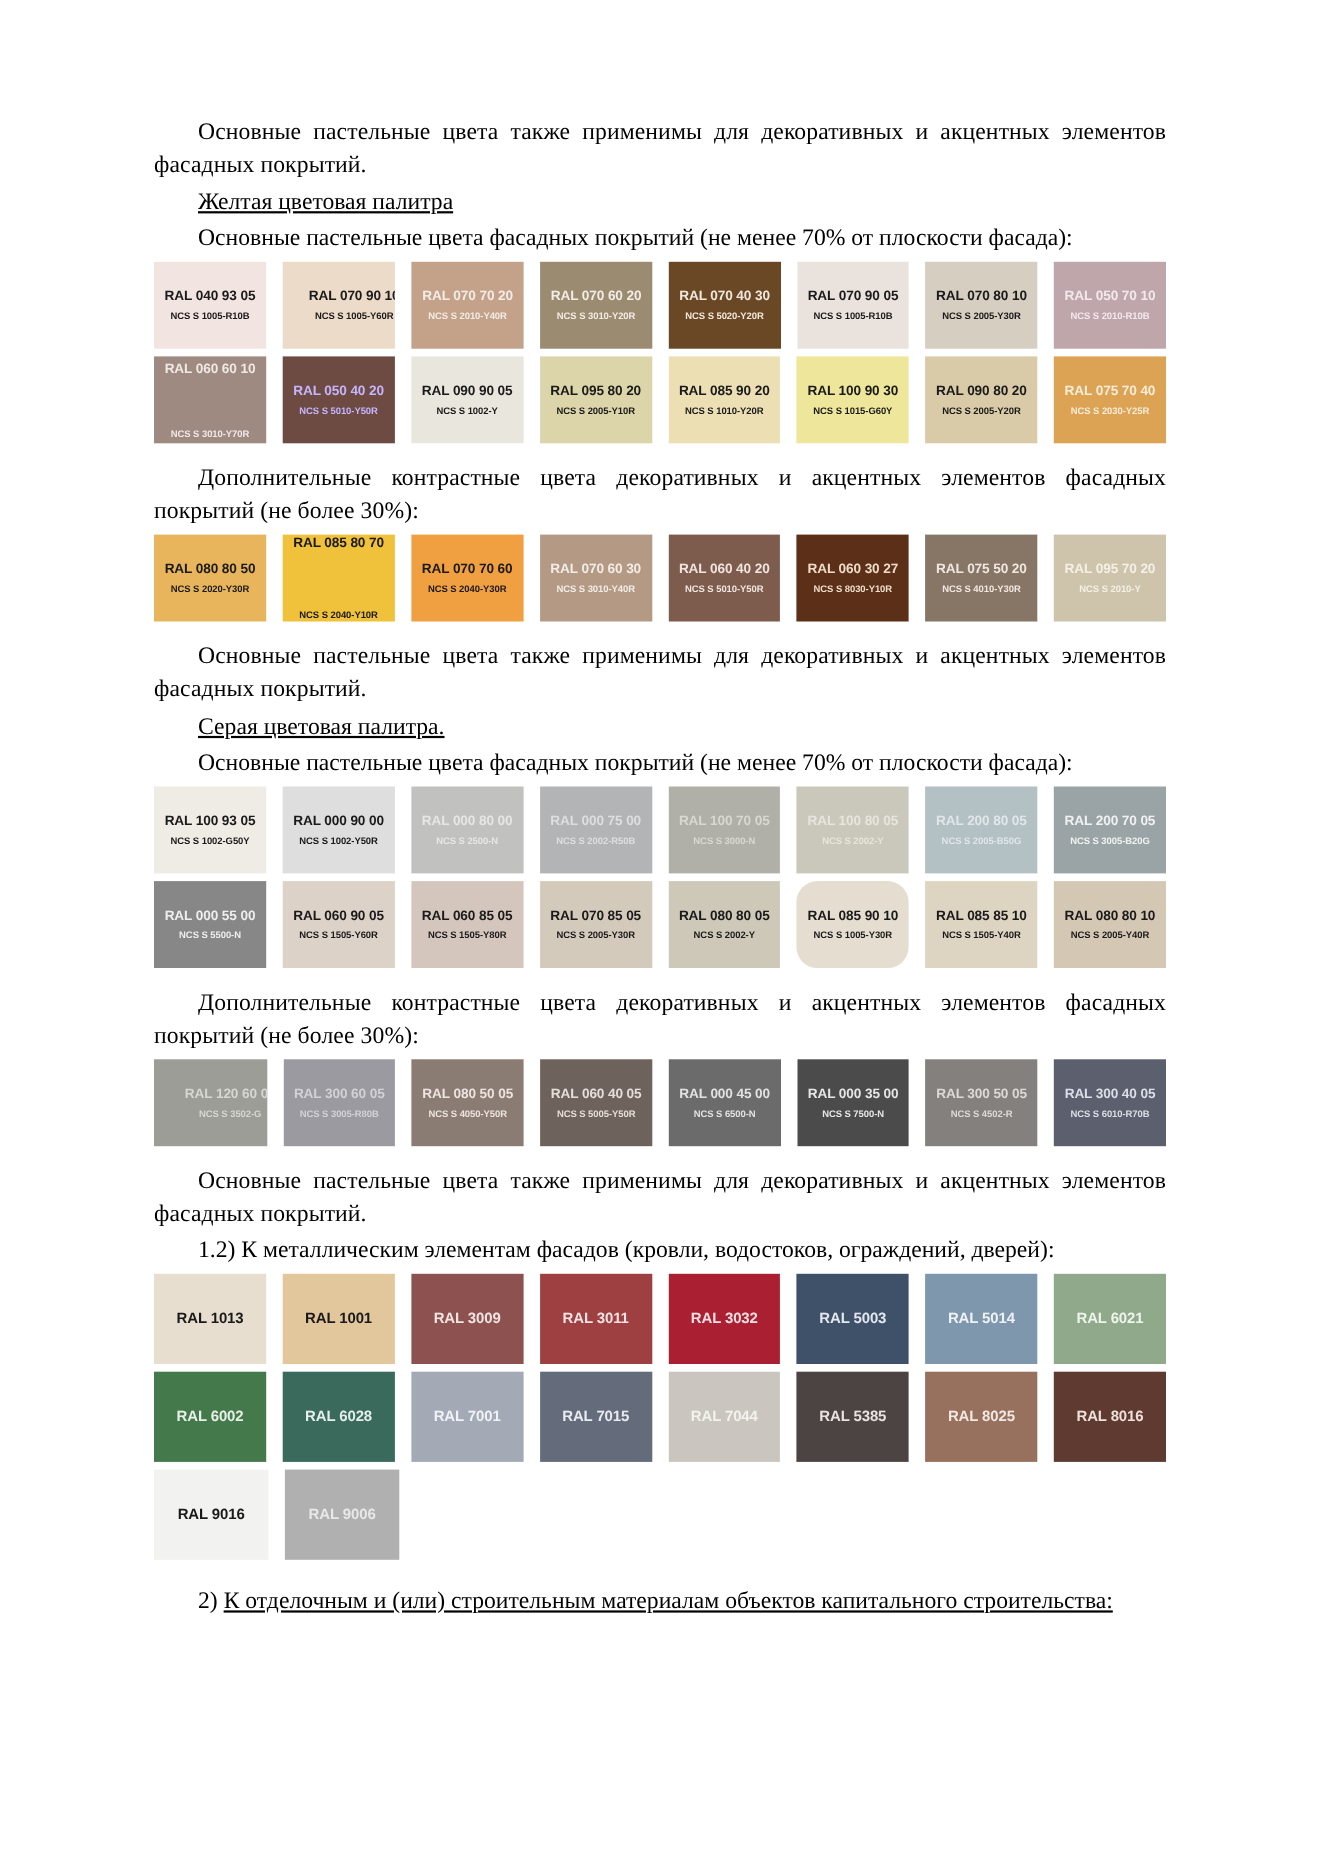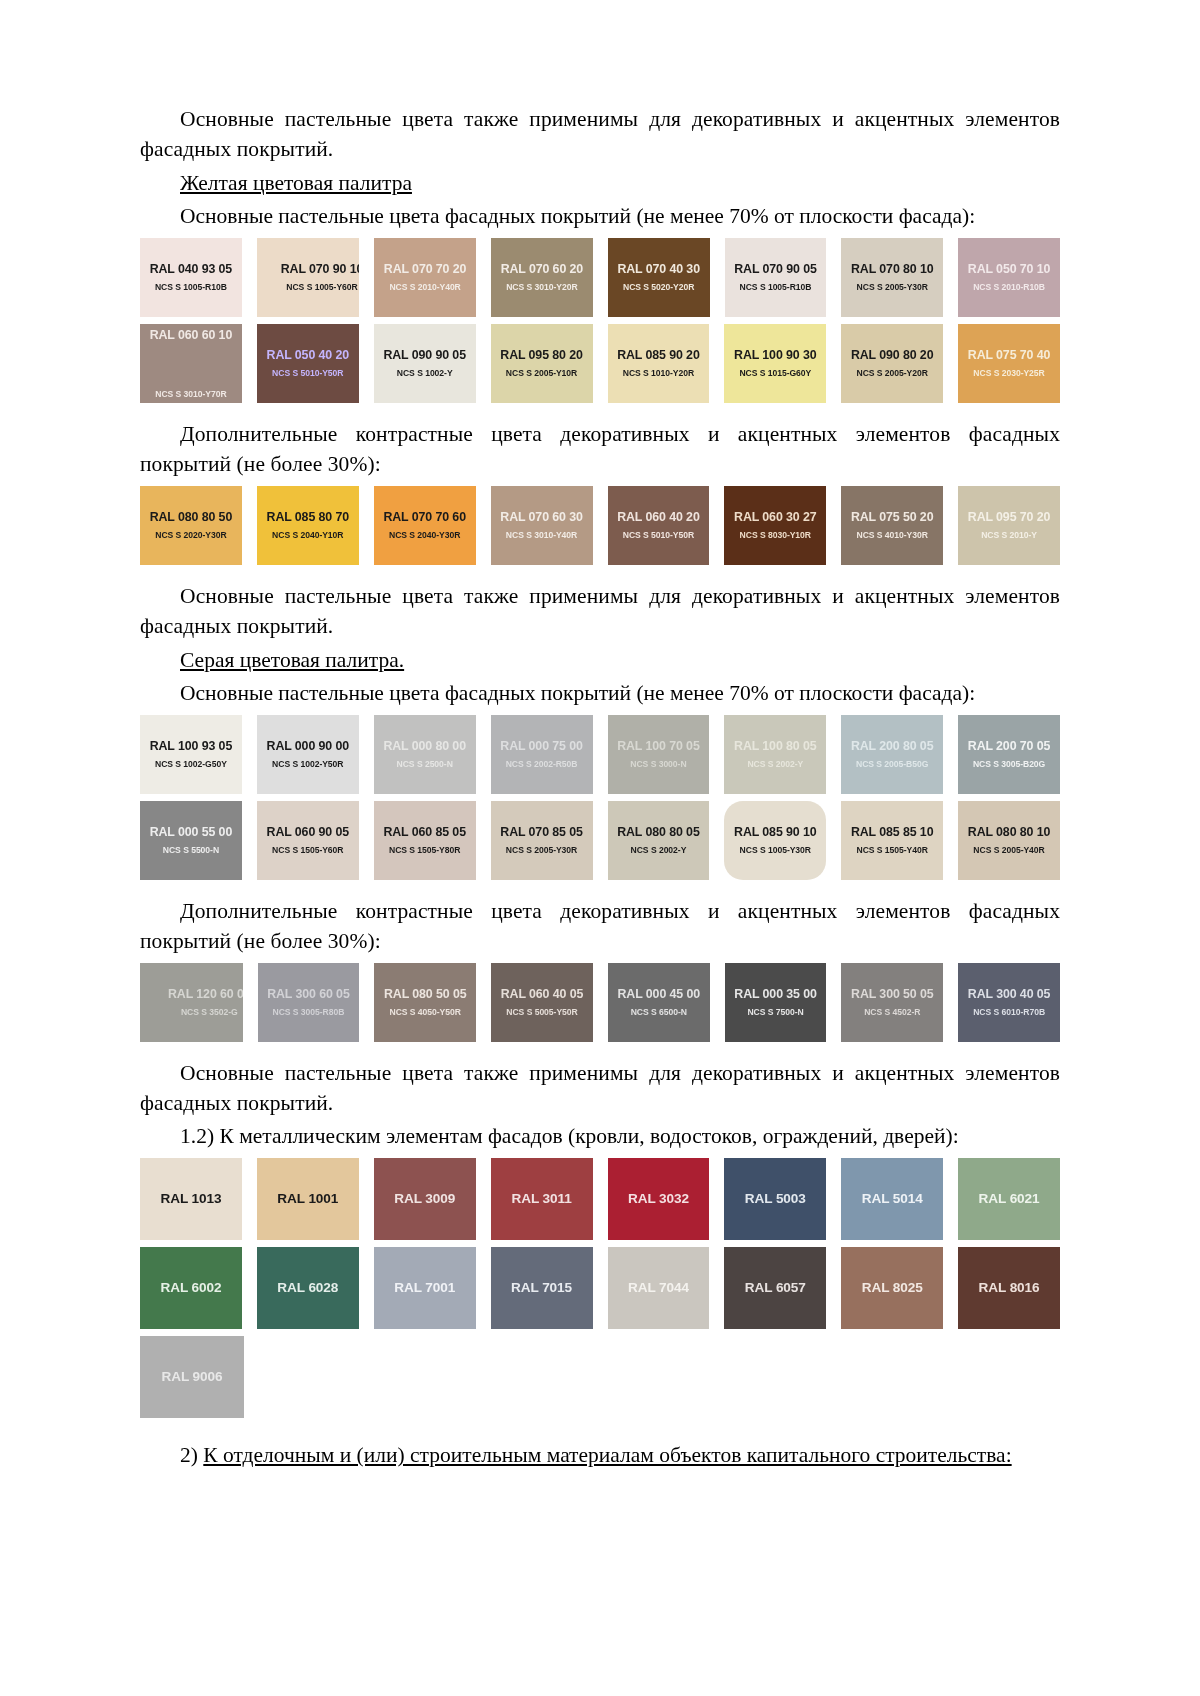--- a/index.html
+++ b/index.html
@@ -178,21 +178,21 @@
 
   <div class="block-gap-md"></div>
 
   <p class="para">Дополнительные контрастные цвета декоративных и акцентных элементов фасадных покрытий (не более 30%):</p>
 
   <div class="swatch-row" id="row-y-c-0">
       <div class="swatch" style="background: rgb(232, 181, 92); color: rgb(26, 26, 26);">
         <div class="ral">RAL 080 80 50</div>
         <div class="ncs">NCS S 2020-Y30R</div>
       </div>
-      <div class="swatch" style="background: rgb(240, 193, 58); color: rgb(26, 26, 26);">
+      <div class="swatch" style="background: rgb(240, 193, 58); color: rgb(26, 26, 26); justify-content: space-between;">
         <div class="ral">RAL 085 80 70</div>
         <div class="ncs">NCS S 2040-Y10R</div>
       </div>
       <div class="swatch" style="background: rgb(240, 160, 65); color: rgb(26, 26, 26);">
         <div class="ral">RAL 070 70 60</div>
         <div class="ncs">NCS S 2040-Y30R</div>
       </div>
       <div class="swatch" style="background: rgb(180, 154, 133); color: rgb(242, 236, 230);">
         <div class="ral">RAL 070 60 30</div>
         <div class="ncs">NCS S 3010-Y40R</div>
@@ -373,30 +373,33 @@
       <div class="swatch metal" style="background: rgb(163, 170, 182); color: rgb(240, 242, 246);">
         <div class="ral">RAL 7001</div>
       </div>
       <div class="swatch metal" style="background: rgb(100, 107, 122); color: rgb(232, 235, 240);">
         <div class="ral">RAL 7015</div>
       </div>
       <div class="swatch metal" style="background: rgb(202, 198, 191); color: rgb(244, 242, 238);">
         <div class="ral">RAL 7044</div>
       </div>
       <div class="swatch metal" style="background: rgb(76, 68, 66); color: rgb(232, 226, 224);">
-        <div class="ral">RAL 6057</div>
+        <div class="ral">RAL 5385</div>
       </div>
       <div class="swatch metal" style="background: rgb(151, 112, 94); color: rgb(242, 232, 226);">
         <div class="ral">RAL 8025</div>
       </div>
       <div class="swatch metal" style="background: rgb(95, 58, 48); color: rgb(238, 224, 218);">
         <div class="ral">RAL 8016</div>
       </div>
     </div>
   <div class="swatch-row" id="row-m-2">
+      <div class="swatch metal" style="background: rgb(242, 242, 240); color: rgb(26, 26, 26);">
+        <div class="ral">RAL 9016</div>
+      </div>
       <div class="swatch metal" style="background: rgb(176, 176, 176); color: rgb(232, 232, 232);">
         <div class="ral">RAL 9006</div>
       </div>
     </div>
 
   <div class="block-gap-lg"></div>
 
   <div class="final-line"><span>2) </span><span class="ul">К отделочным и (или) строительным материалам объектов капитального строительства:</span></div>
 
 </div>

